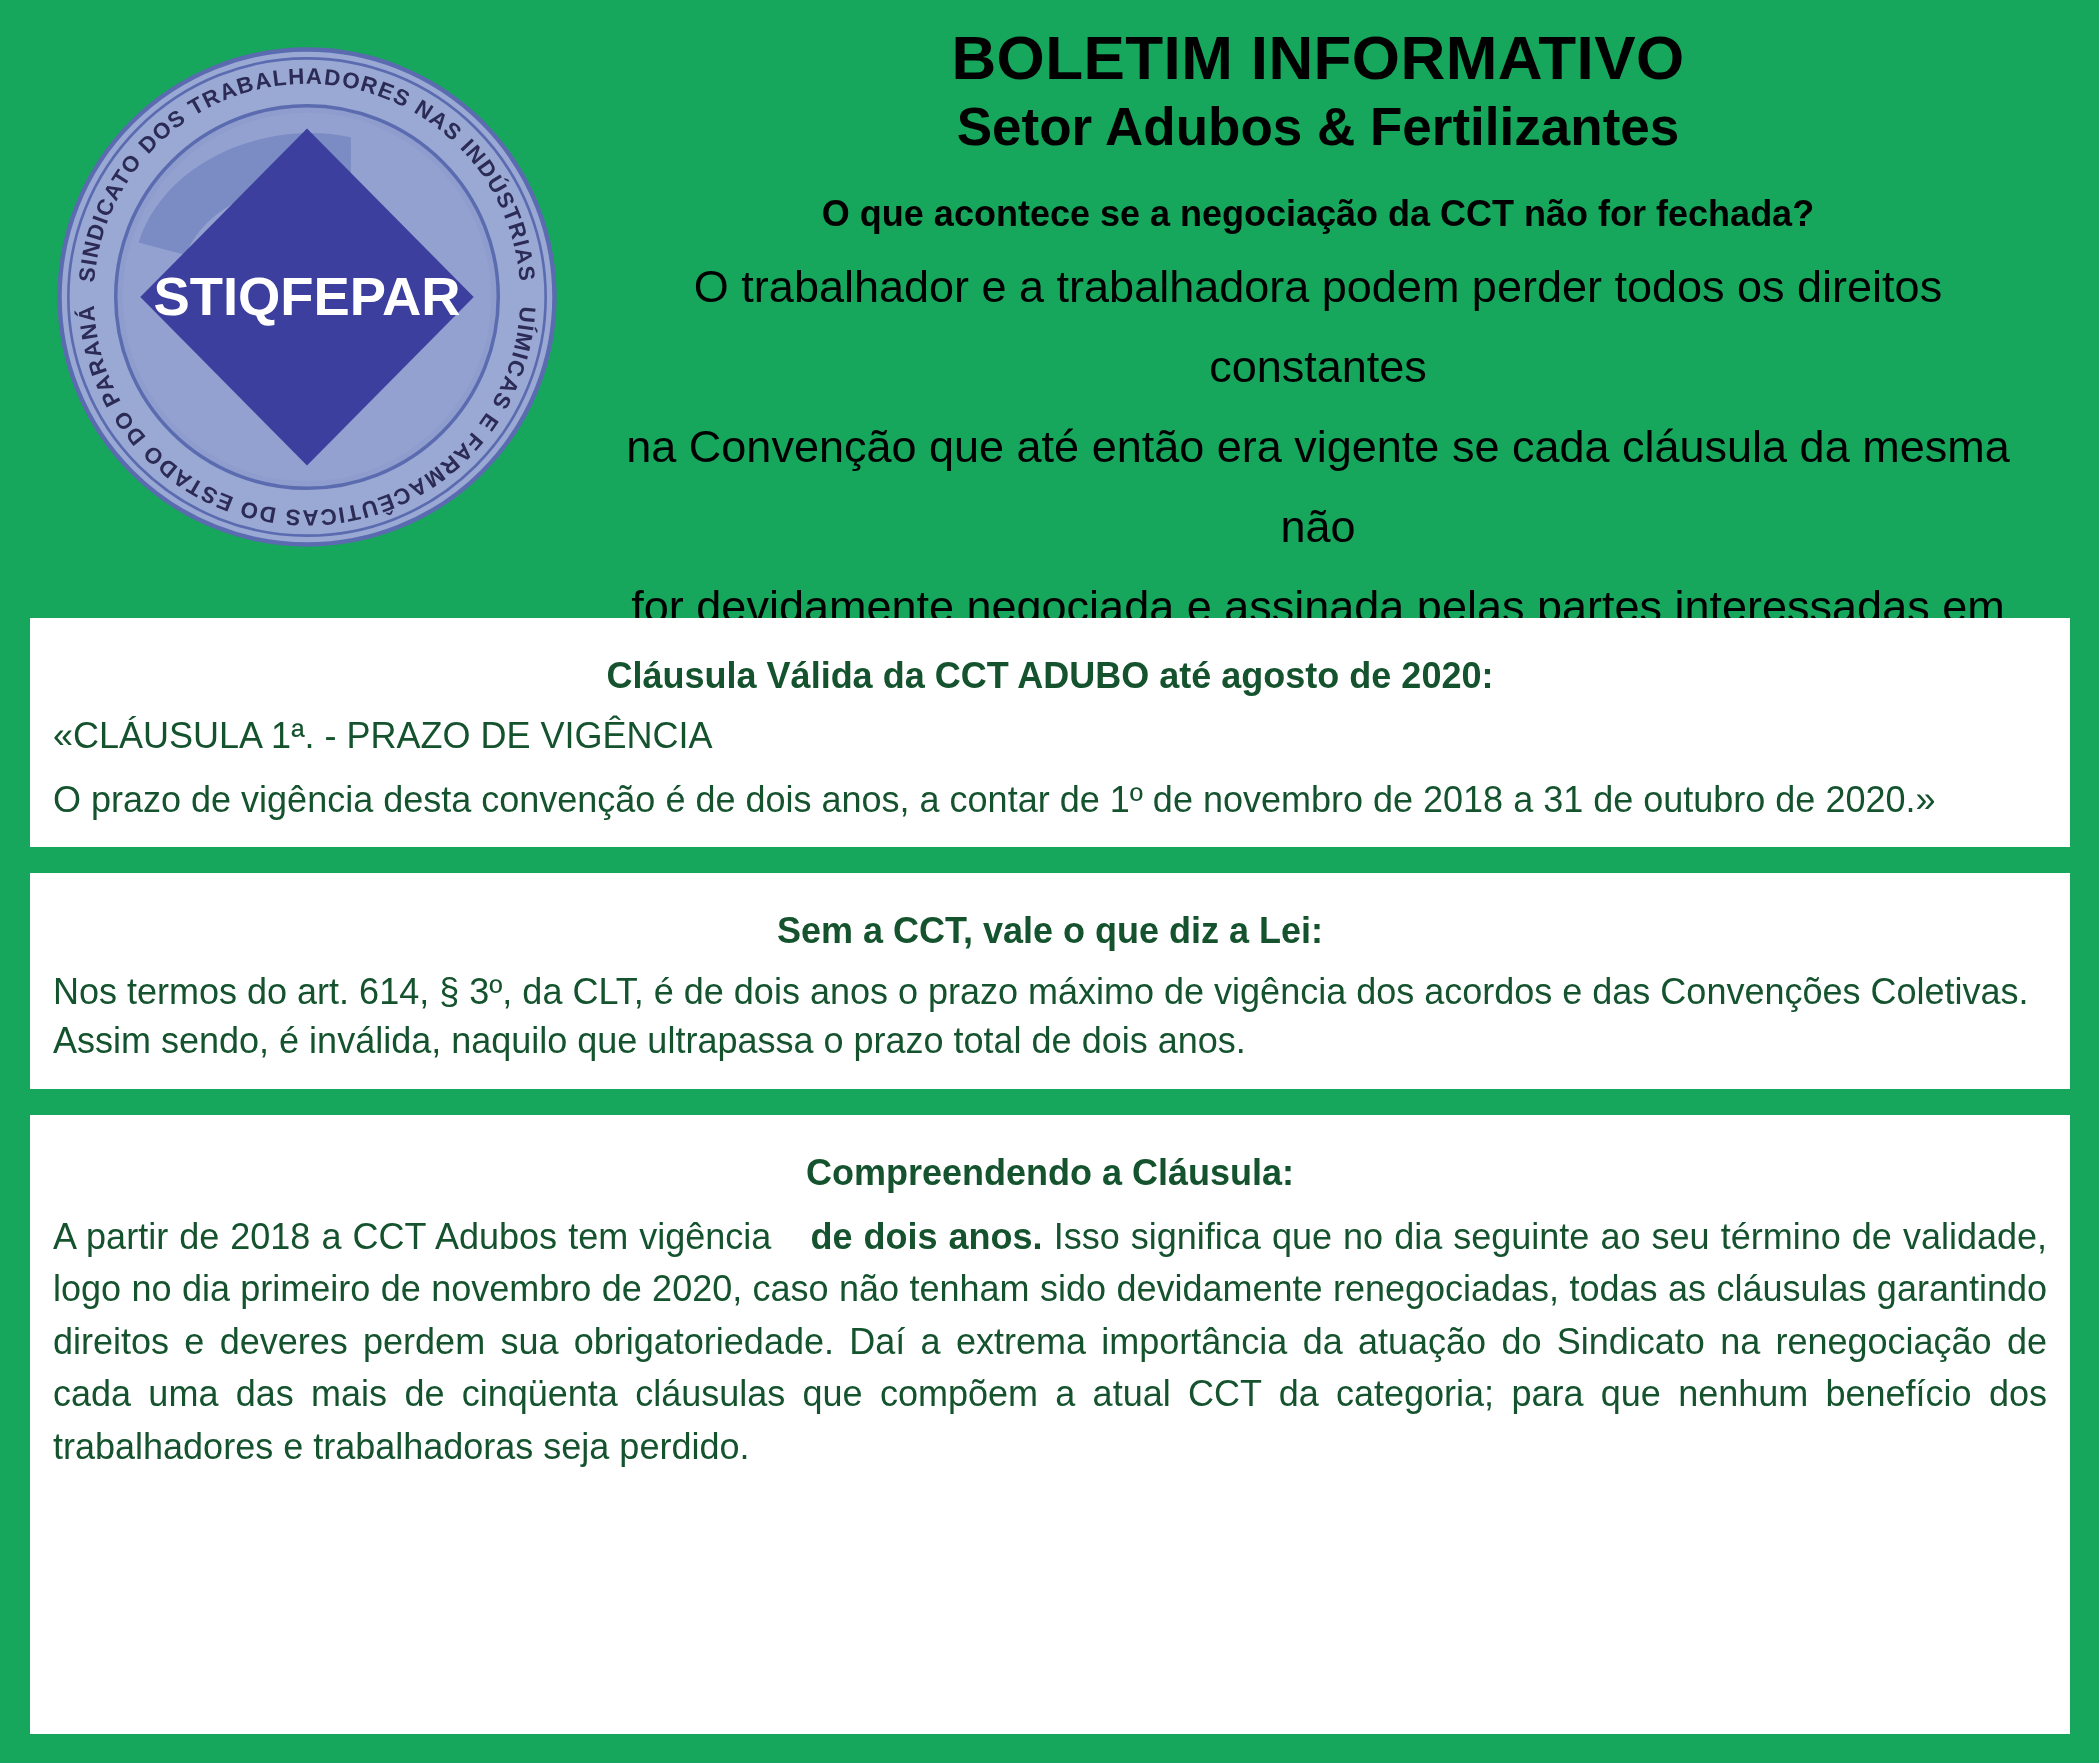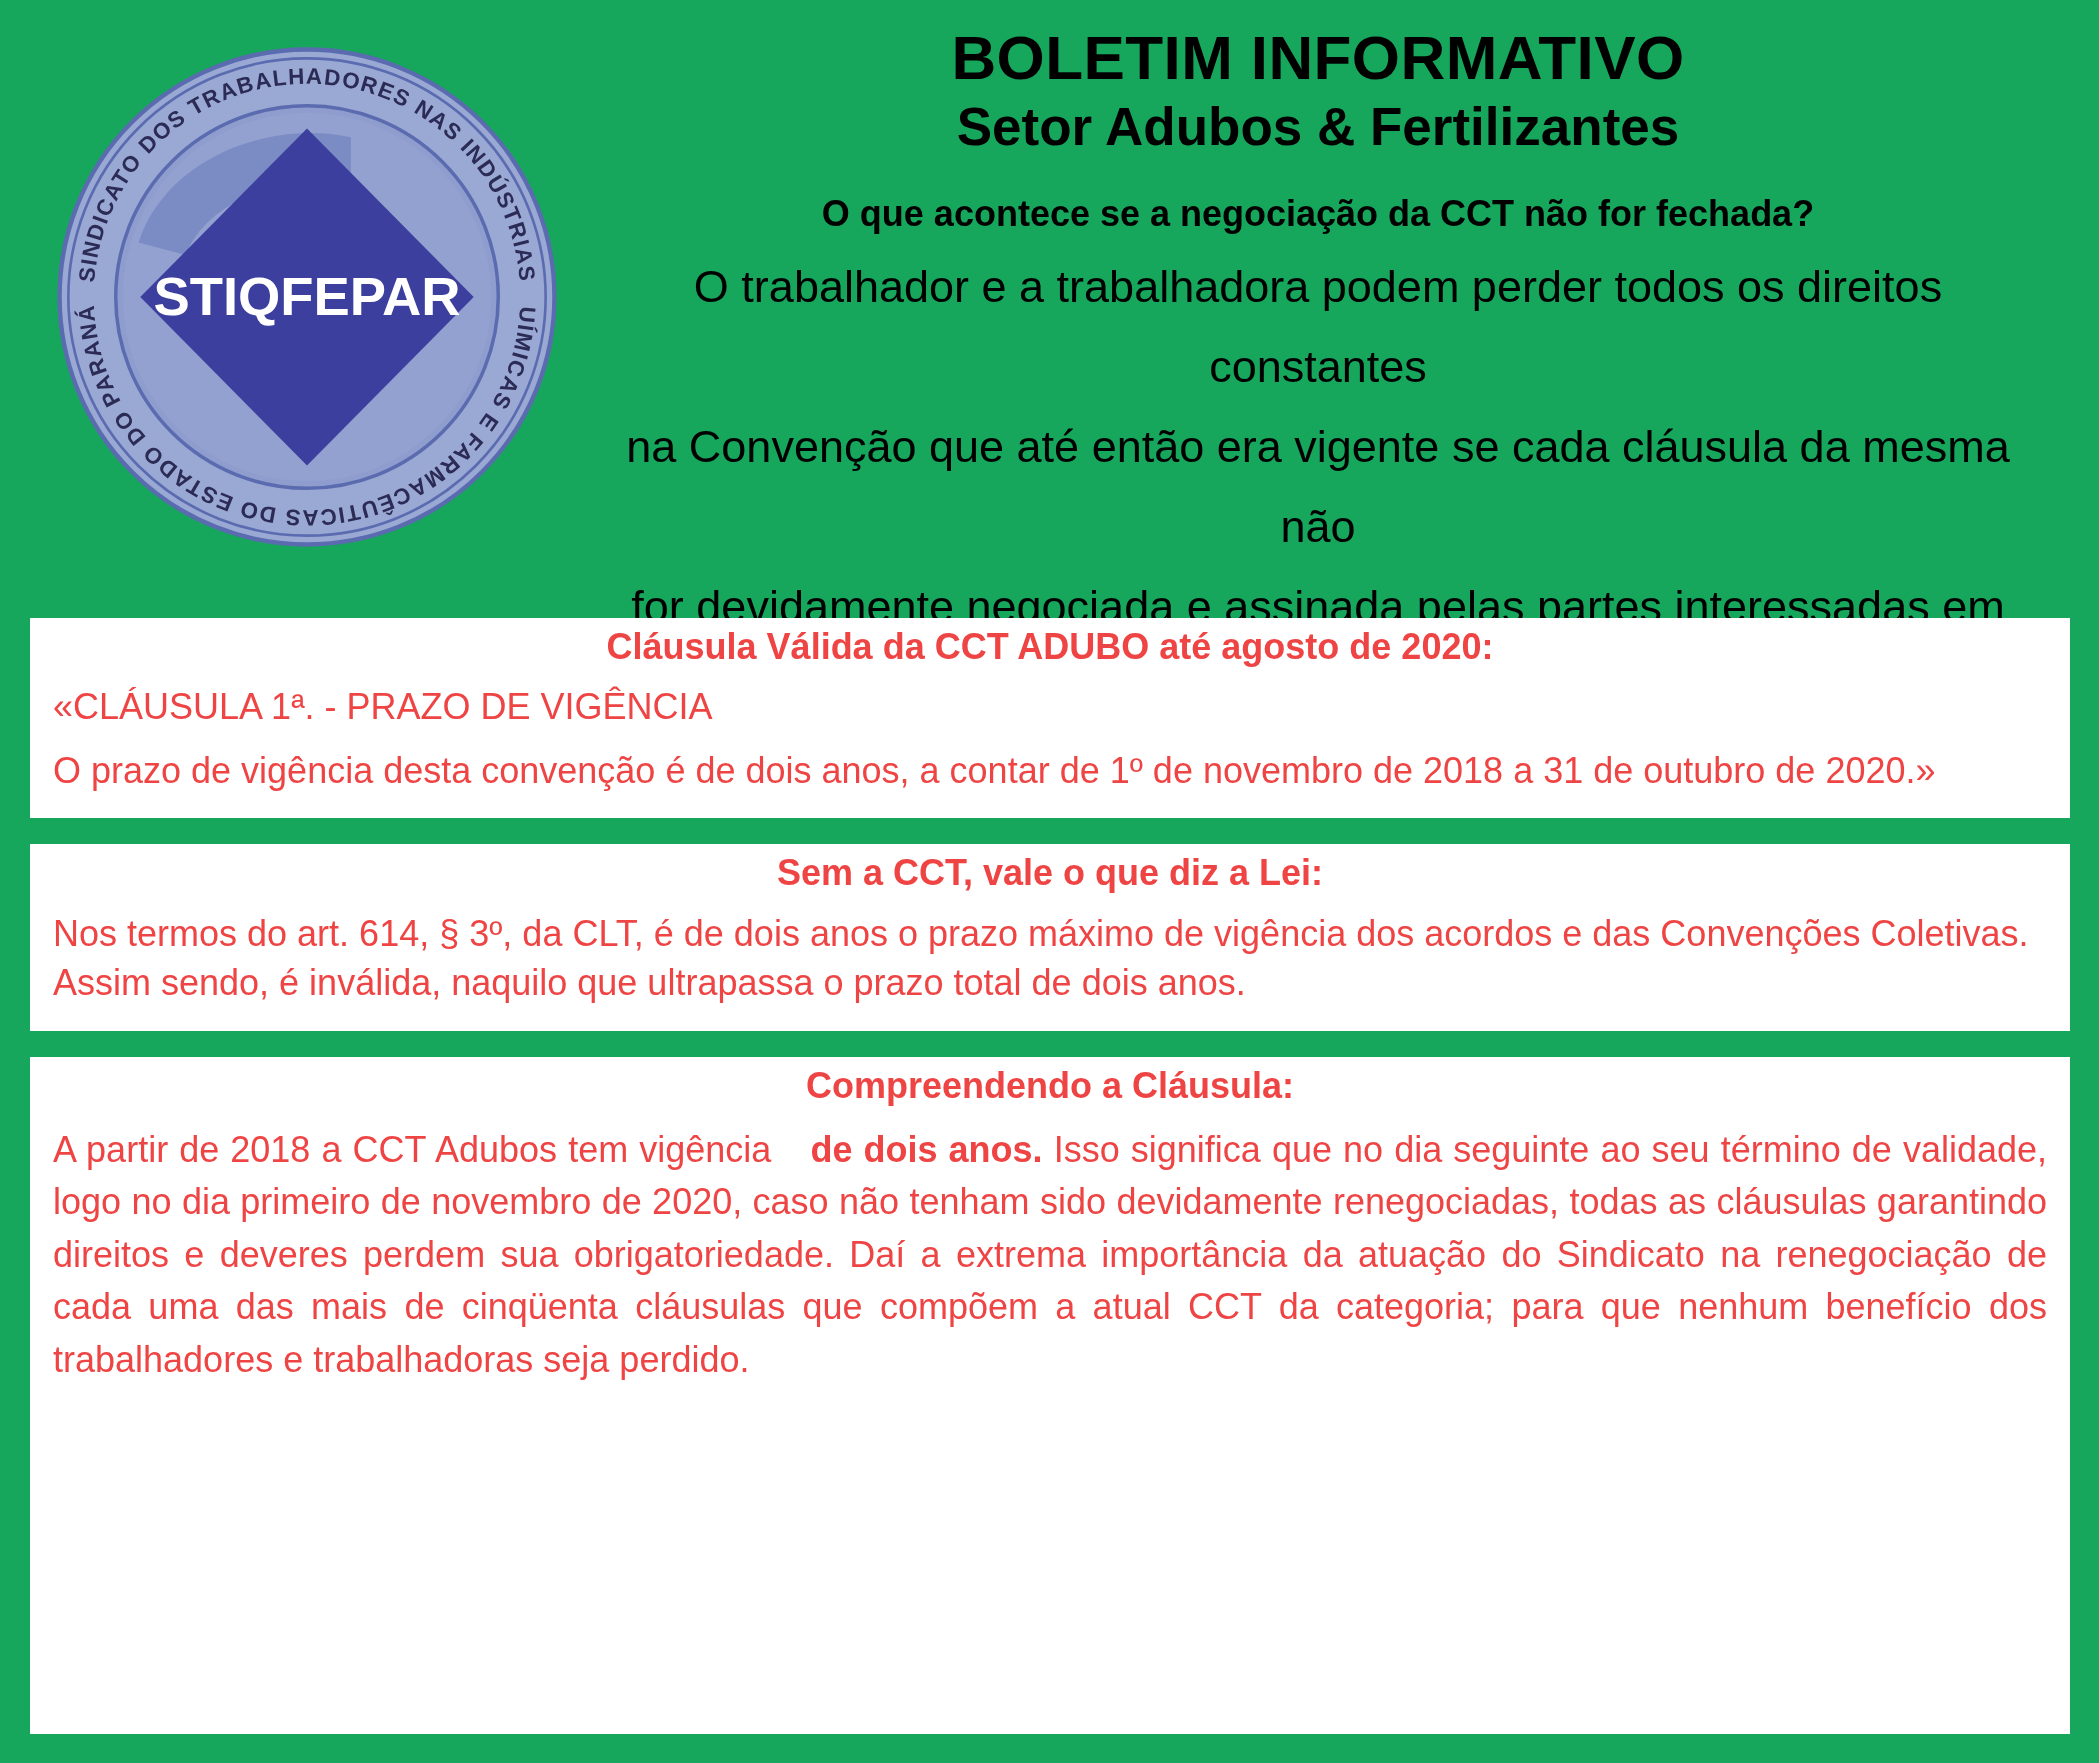--- a/index.html
+++ b/index.html
@@ -74,23 +74,23 @@
     font-size: 45px;
     line-height: 1.78;
     margin-top: 10.5px;
     font-weight: 400;
   }
 
   
   .card {
     background: #ffffff;
     margin: 0 30px 26px 30px;
-    padding: 7px 23px 23px 23px;
+    padding: 36px 23px 23px 23px;
     box-sizing: border-box;
-    color: #ef4444;
+    color: #14532d;
   }
   .card-title {
     text-align: center;
     font-size: 36px;
     font-weight: bold;
     margin-bottom: 16px;
     line-height: 1.2;
   }
   .card-body {
     font-size: 36px;

